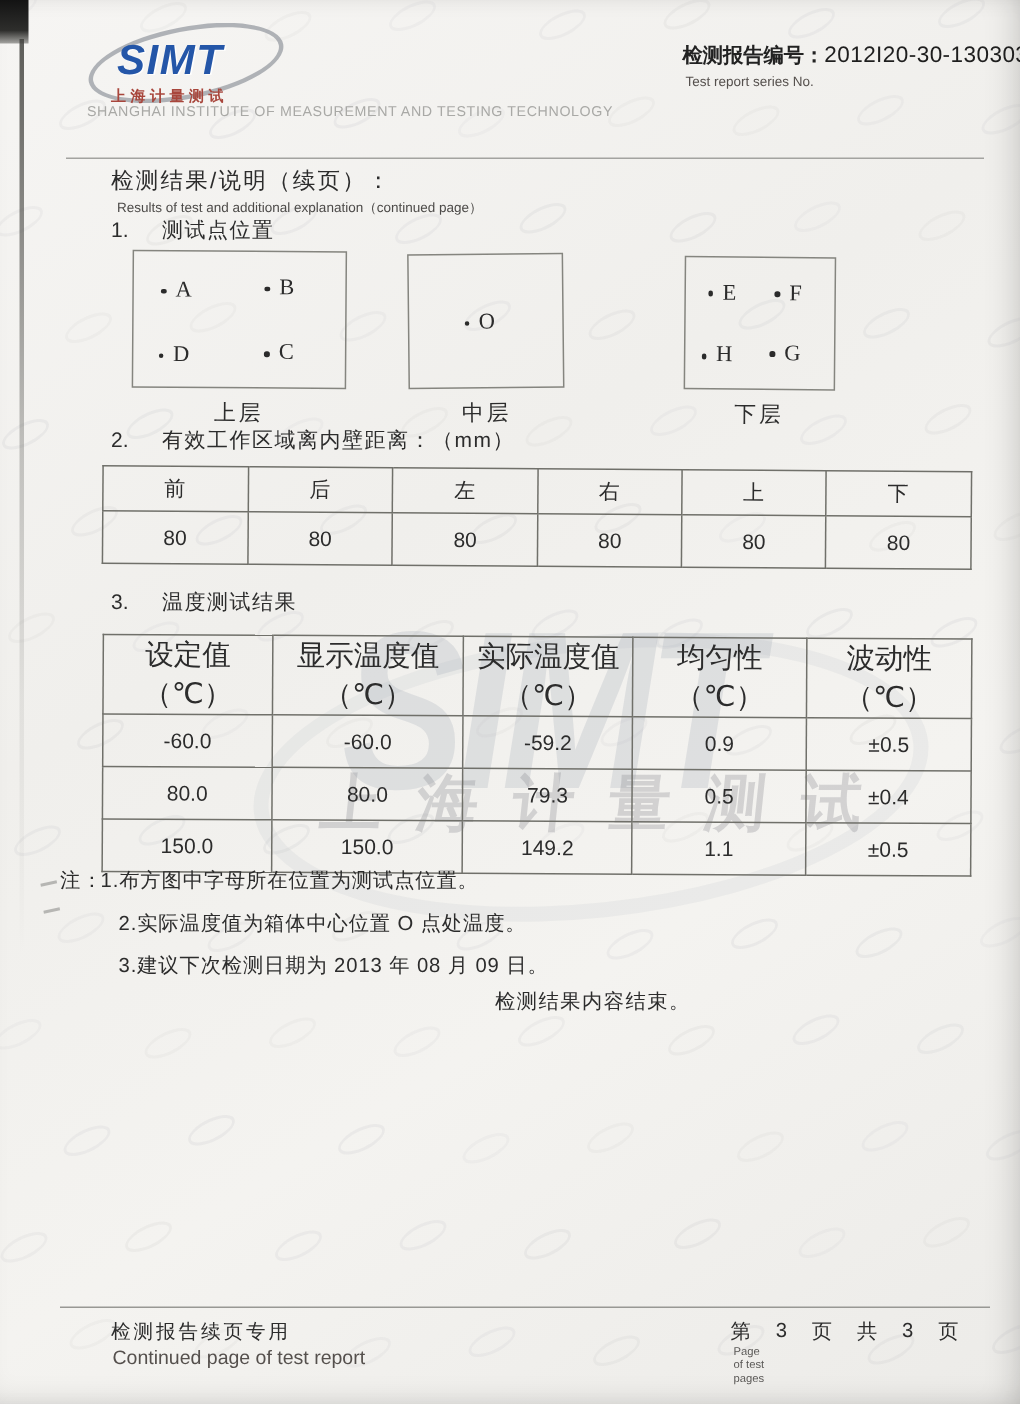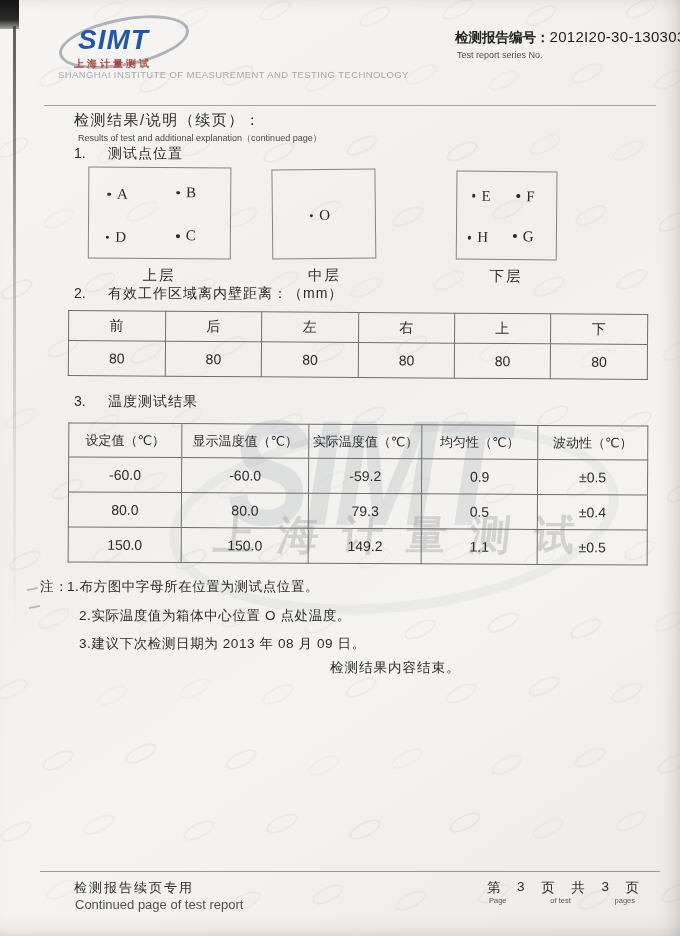--- a/index.html
+++ b/index.html
@@ -75,40 +75,40 @@
   .point .dot{width:3.5px;height:3.5px;border-radius:50%;background:#2b2b2b;flex:none;}
   .pletter{font-family:"Liberation Serif","DejaVu Serif",serif;font-size:15px;color:#2b2b2b;}
 
   table{border-collapse:collapse;table-layout:fixed;background:transparent;}
   th,td{border:1px solid #70706a;text-align:center;vertical-align:middle;
     font-weight:normal;color:#2c2c2c;padding:0;}
   .t1{position:absolute;left:68px;top:312px;width:580px;transform:rotate(0.4deg);}
   .t1 th{height:29px;font-size:14px;letter-spacing:1px;}
   .t1 td{height:34px;font-size:14px;}
   .t2{position:absolute;left:68px;top:424px;width:580px;transform:rotate(0.3deg);}
-  .t2 th{height:33px;font-size:13px;}
+  .t2 th{height:33px;font-size:19px;}
   .t2 td{height:34px;font-size:14px;}
 
   .notes{position:absolute;left:0;top:578px;width:680px;height:100px;font-size:13.5px;color:#2c2c2c;}
   .notes-label{position:absolute;left:40px;top:0;letter-spacing:1px;}
   .note-item{position:absolute;white-space:nowrap;letter-spacing:0.6px;}
   .ni0{left:67px;top:0;}
   .ni1{left:79px;top:29px;}
   .ni2{left:79px;top:57px;}
   .notes-end{position:absolute;left:330px;top:81px;letter-spacing:1px;}
 
   
   .ftr{position:absolute;inset:0;z-index:2;}
   .footer-rule{position:absolute;left:40px;top:871px;width:620px;height:1px;background:#989894;}
   .f-zh{position:absolute;left:74px;top:879px;font-size:13px;letter-spacing:2px;color:#2c2c2c;}
   .f-en{position:absolute;left:75px;top:897px;font-size:13px;color:#55504d;}
   .page-number{position:absolute;left:487px;top:879px;width:152px;display:flex;justify-content:space-between;
     font-size:13.5px;color:#2c2c2c;}
-  .page-number-sub{position:absolute;left:489px;top:896px;width:146px;display:flex;justify-content:space-between;
-    font-size:7.5px;color:#5a5856;}
+  .page-number-sub{position:absolute;left:489px;top:896px;width:146px;display:flex;
+    font-size:7.5px;color:#5a5856;flex-direction:column;}
 </style>
 </head>
 <body>
 
 <div class="page">
 
   <div class="bg-pattern">
       <div class="pat-mark" style="left: -8px; top: -2px; transform: rotate(-24deg) skewX(-12deg); opacity: 0.55;"></div>
       <div class="pat-mark" style="left: 92px; top: 4px; transform: rotate(-24deg) skewX(-12deg); opacity: 0.595455;"></div>
       <div class="pat-mark" style="left: 175px; top: 10px; transform: rotate(-24deg) skewX(-12deg); opacity: 0.640909;"></div>

